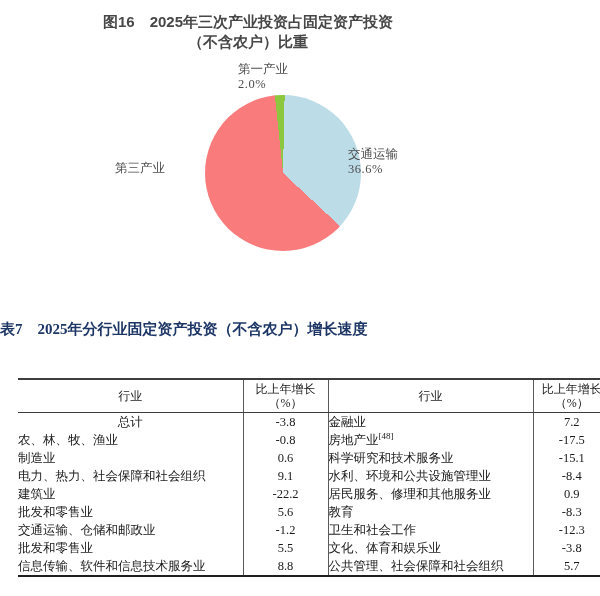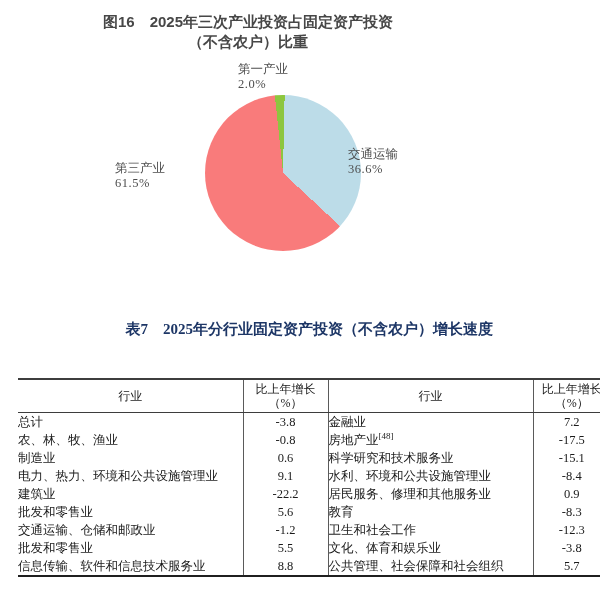--- a/index.html
+++ b/index.html
@@ -17,40 +17,40 @@
   }
   .pie-label {
     position:absolute; width:110px; text-align:left;
     font-size:12.5px; line-height:15px; color:#4d4d4d;
   }
   .pie-label .pct { letter-spacing:0.5px; }
   #lab-primary   { left:238px; top:62px;  }
   #lab-secondary { left:348px; top:147px; }
   #lab-tertiary  { left:115px; top:147px;margin-top:14px; }
   .tbl-title {
-    position:absolute; top:320px; left:0; width:493px; text-align:right;
+    position:absolute; top:320px; left:0; width:493px; text-align:left;
     font-size:15px; font-weight:bold; color:#1d3666;
   }
   table.growth {
     position:absolute; top:378px; left:0; width:592px;
     border-collapse:collapse; table-layout:fixed;
     border-top:2px solid #3d3d3d; border-bottom:2px solid #1f1f1f;margin-left:18px;
   }
   table.growth th {
     font-size:12px; font-weight:normal; line-height:14px; text-align:center;
     padding:2px 0; border-bottom:1.5px solid #3d3d3d; color:#1a1a1a;
   }
   table.growth td {
     font-size:12.5px; height:18px; line-height:18px; padding:0;
     white-space:nowrap; overflow:hidden;
   }
   .c1{width:225px;} .c2{width:85px;} .c3{width:205px;} .c4{width:77px;}
   .vline { border-right:1px solid #5a5a5a; }
   .ind { text-align:left; padding-left:8px; }
-  .ind.center { text-align:left; padding-left:0; }
+  .ind.center { text-align:center; padding-left:0; }
   .val { text-align:center; padding-right:16px; }
   td sup { font-size:9px; line-height:0; }
 </style>
 </head>
 <body>
 
 <div class="fig-title">
   <div>图16　2025年三次产业投资占固定资产投资</div>
   <div>（不含农户）比重</div>
 </div>
@@ -60,21 +60,20 @@
 <div class="pie-label" id="lab-primary">
   <div>第一产业</div>
   <div class="pct">2.0%</div>
 </div>
 <div class="pie-label" id="lab-secondary">
   <div>交通运输</div>
   <div class="pct">36.6%</div>
 </div>
 <div class="pie-label" id="lab-tertiary">
   <div>第三产业</div>
-  <div class="pct">61.5%</div>
 </div>
 
 <div class="tbl-title">表7　2025年分行业固定资产投资（不含农户）增长速度</div>
 
 <table class="growth">
   <colgroup>
     <col class="c1">
       <col class="c2">
       <col class="c3">
       <col class="c4">
@@ -106,21 +105,21 @@
         <td class="ind vline">房地产业<sup>[48]</sup></td>
         <td class="val">-17.5</td>
       </tr>
       <tr>
         <td class="ind vline">制造业</td>
         <td class="val vline">0.6</td>
         <td class="ind vline">科学研究和技术服务业</td>
         <td class="val">-15.1</td>
       </tr>
       <tr>
-        <td class="ind vline">电力、热力、环境和公共设施管理业</td>
+        <td class="ind vline">电力、热力、社会保障和社会组织</td>
         <td class="val vline">9.1</td>
         <td class="ind vline">水利、环境和公共设施管理业</td>
         <td class="val">-8.4</td>
       </tr>
       <tr>
         <td class="ind vline">建筑业</td>
         <td class="val vline">-22.2</td>
         <td class="ind vline">居民服务、修理和其他服务业</td>
         <td class="val">0.9</td>
       </tr>

